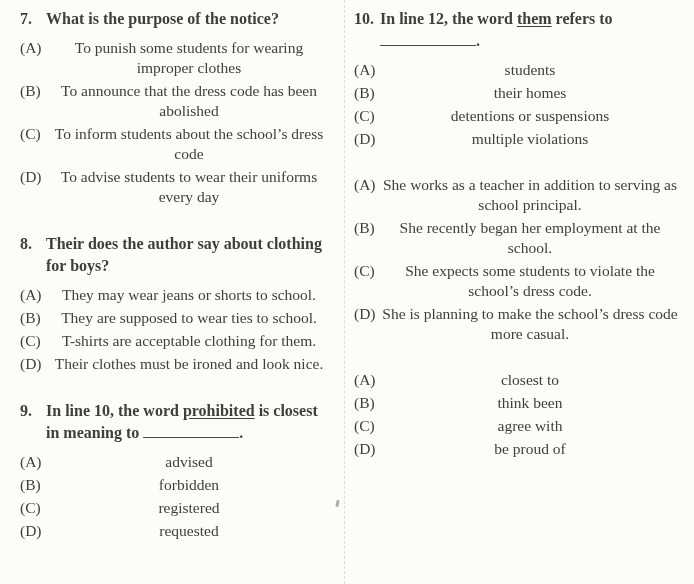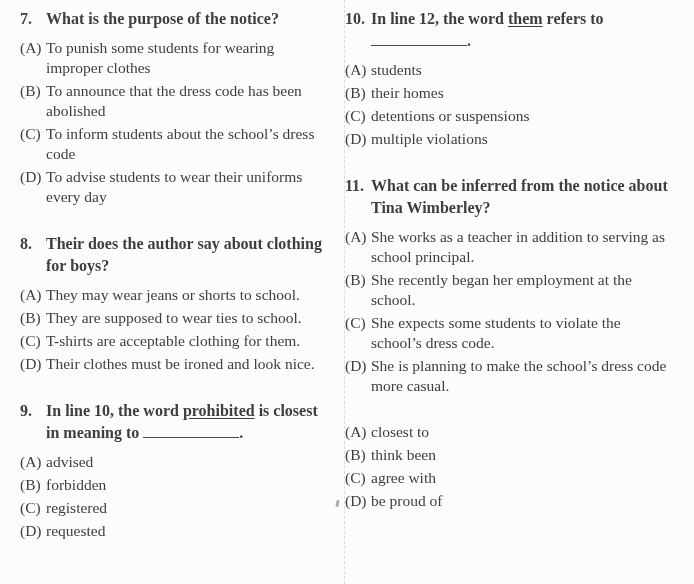--- a/index.html
+++ b/index.html
@@ -10,28 +10,28 @@
   body{
     width:694px;height:584px;overflow:hidden;
     background:var(--bg);color:var(--text);
     font-family:"Liberation Serif","DejaVu Serif",serif;
     position:relative;
   }
   .page{display:flex;align-items:stretch;height:584px;padding-top:8px;}
   .col{display:block;}
   .col-left{margin-left:20px;width:312px;}
   .divider{width:0;border-left:1px dashed var(--divider);margin-left:12px;height:584px;margin-top:-8px;}
-  .col-right{width:326px;}
+  .col-right{margin-left:9px;width:326px;}
   .question{margin-bottom:26px;}
   .q-head{display:flex;font-weight:bold;font-size:16px;line-height:22px;margin-bottom:8px;}
   .q-num{flex:0 0 26px;}
   .q-prompt{flex:1;}
   .option{display:flex;font-size:15.5px;line-height:20px;margin-bottom:3px;}
   .opt-label{flex:0 0 26px;}
-  .opt-text{flex:1;}
+  .opt-text{flex:1;text-align:center;}
   .u{text-decoration:underline;text-underline-offset:2px;text-align:center;}
   .blank{display:inline-block;width:96px;height:0.95em;border-bottom:1px solid var(--rule);}
   .speck{
     position:absolute;left:336px;top:500px;width:3px;height:7px;
     background:#8a8a86;border-radius:2px;transform:rotate(12deg);opacity:.7;
   }
 </style>
 </head>
 <body>
 
@@ -130,24 +130,20 @@
             <span class="opt-label">(C)</span>
             <span class="opt-text">detentions or suspensions</span>
           </div>
           <div class="option">
             <span class="opt-label">(D)</span>
             <span class="opt-text">multiple violations</span>
           </div>
         </div>
       </div>
       <div class="question">
-        <div class="q-head">
-          <span class="q-num">11.</span>
-          <span class="q-prompt"><span>What can be inferred from the notice about Tina Wimberley?</span></span>
-        </div>
         <div class="options">
           <div class="option">
             <span class="opt-label">(A)</span>
             <span class="opt-text">She works as a teacher in addition to serving as school principal.</span>
           </div>
           <div class="option">
             <span class="opt-label">(B)</span>
             <span class="opt-text">She recently began her employment at the school.</span>
           </div>
           <div class="option">

